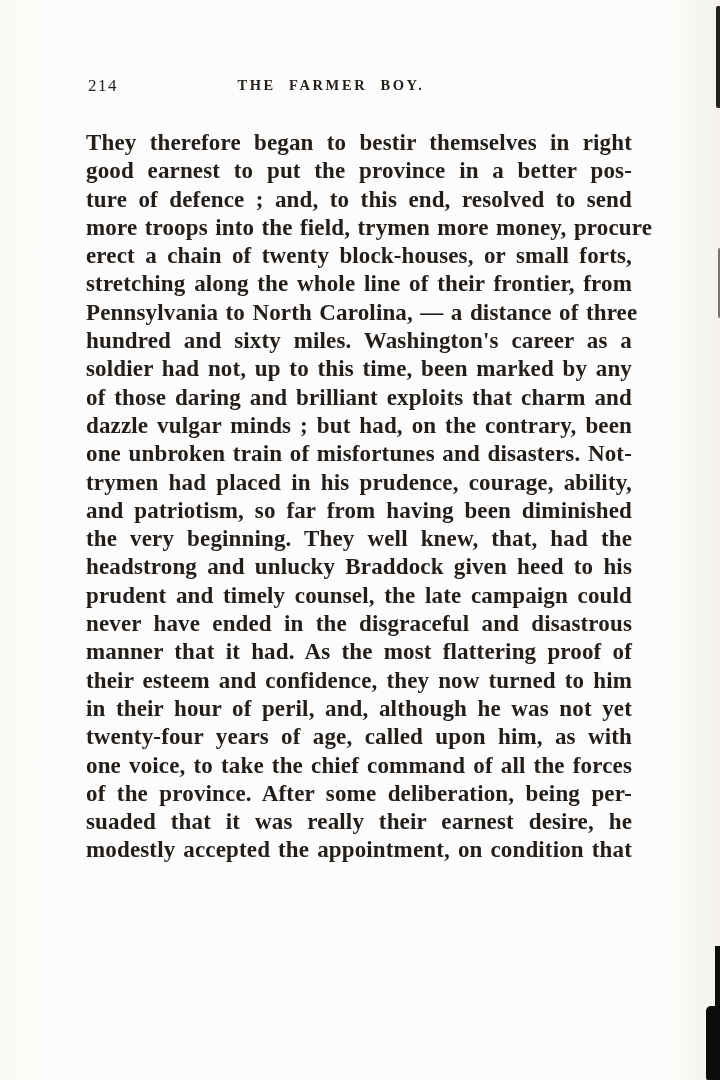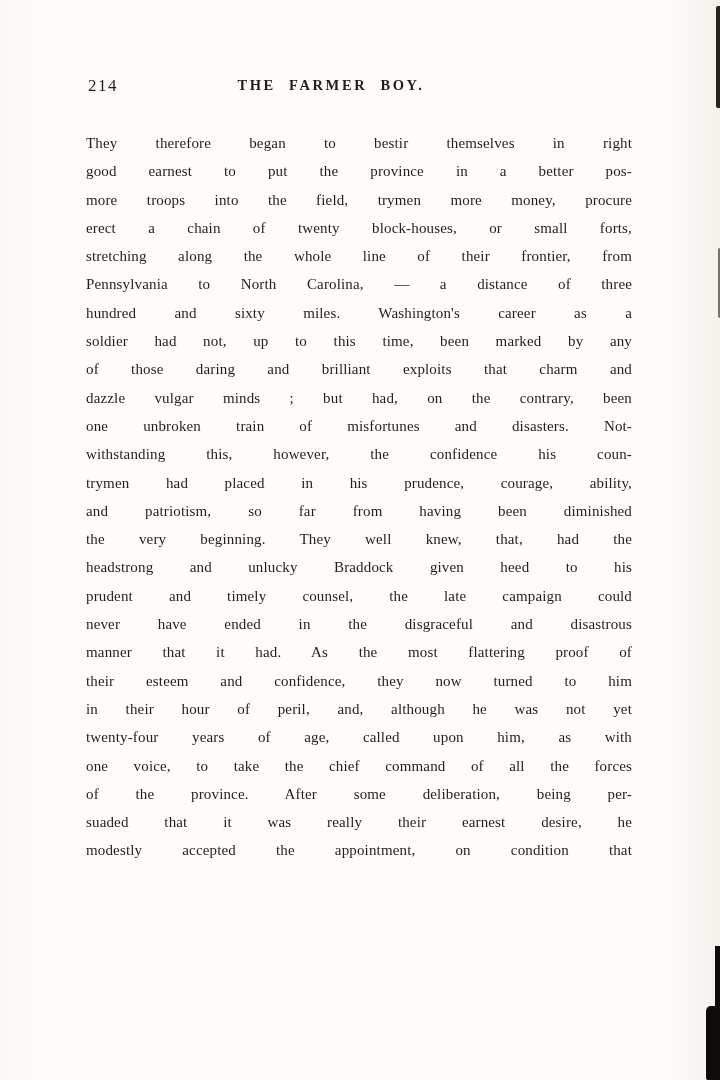--- a/index.html
+++ b/index.html
@@ -47,29 +47,30 @@
     letter-spacing: 2.6px;
     word-spacing: 7px;
   }
   .body-text {
     position: absolute;
     top: 129px;
     left: 86px;
     right: 88px;
   }
   .line {
-    font-size: 15px;
+    font-size: 23px;
     line-height: 28.3px;
     height: 28.3px;
     white-space: nowrap;
     text-align: justify;
     text-align-last: justify;
     letter-spacing: 0.15px;
     word-spacing: 1.5px;
     overflow: visible;
+    font-weight: bold;
   }
   
   .artifact {
     position: absolute;
     background: #0d0c0a;
   }
   .art-top-sliver {
     right: 0;
     top: 6px;
     width: 4px;
@@ -105,30 +106,30 @@
 <div class="page">
 
   <div class="header">
     <span class="page-number">214</span>
     <span class="running-title">THE FARMER BOY.</span>
   </div>
 
   <div class="body-text">
       <div class="line">They therefore began to bestir themselves in right</div>
       <div class="line">good earnest to put the province in a better pos-</div>
+      <div class="line">ture of defence ; and, to this end, resolved to send</div>
       <div class="line">more troops into the field, trymen more money, procure</div>
       <div class="line">erect a chain of twenty block-houses, or small forts,</div>
       <div class="line">stretching along the whole line of their frontier, from</div>
       <div class="line">Pennsylvania to North Carolina, — a distance of three</div>
       <div class="line">hundred and sixty miles. Washington's career as a</div>
       <div class="line">soldier had not, up to this time, been marked by any</div>
       <div class="line">of those daring and brilliant exploits that charm and</div>
       <div class="line">dazzle vulgar minds ; but had, on the contrary, been</div>
       <div class="line">one unbroken train of misfortunes and disasters. Not-</div>
-      <div class="line">withstanding this, however, the confidence his coun-</div>
       <div class="line">trymen had placed in his prudence, courage, ability,</div>
       <div class="line">and patriotism, so far from having been diminished</div>
       <div class="line">the very beginning. They well knew, that, had the</div>
       <div class="line">headstrong and unlucky Braddock given heed to his</div>
       <div class="line">prudent and timely counsel, the late campaign could</div>
       <div class="line">never have ended in the disgraceful and disastrous</div>
       <div class="line">manner that it had. As the most flattering proof of</div>
       <div class="line">their esteem and confidence, they now turned to him</div>
       <div class="line">in their hour of peril, and, although he was not yet</div>
       <div class="line">twenty-four years of age, called upon him, as with</div>

